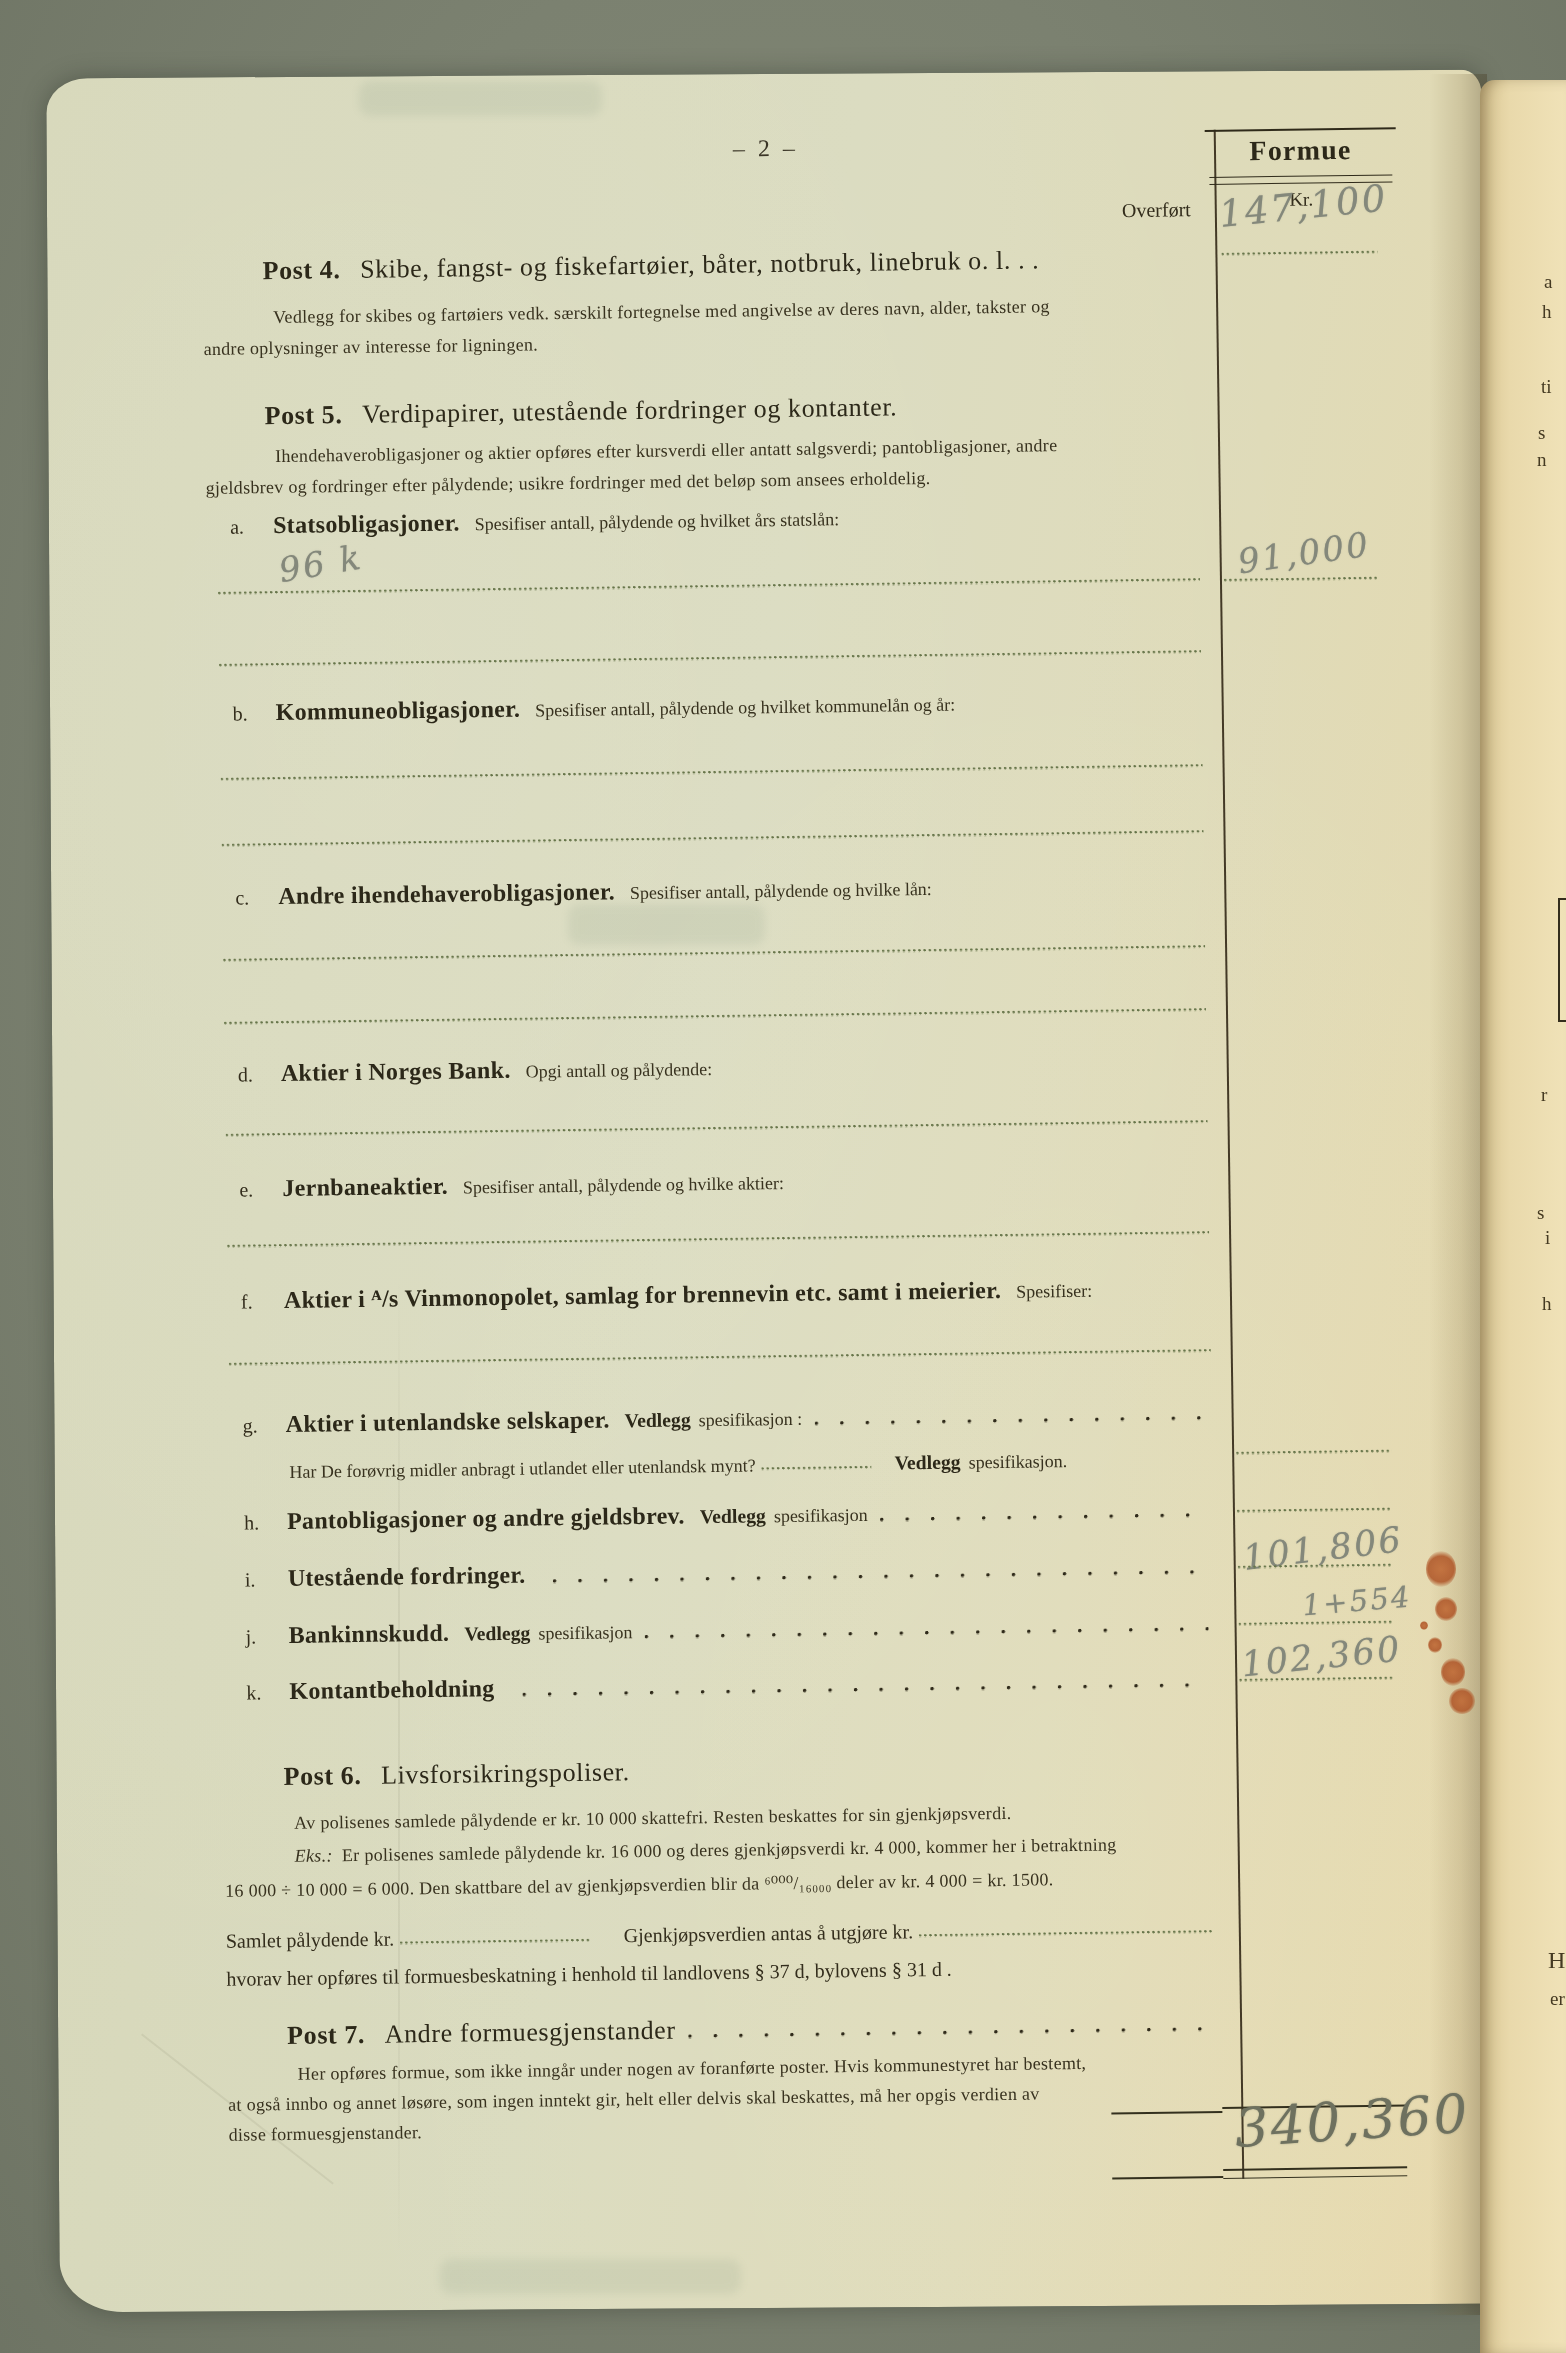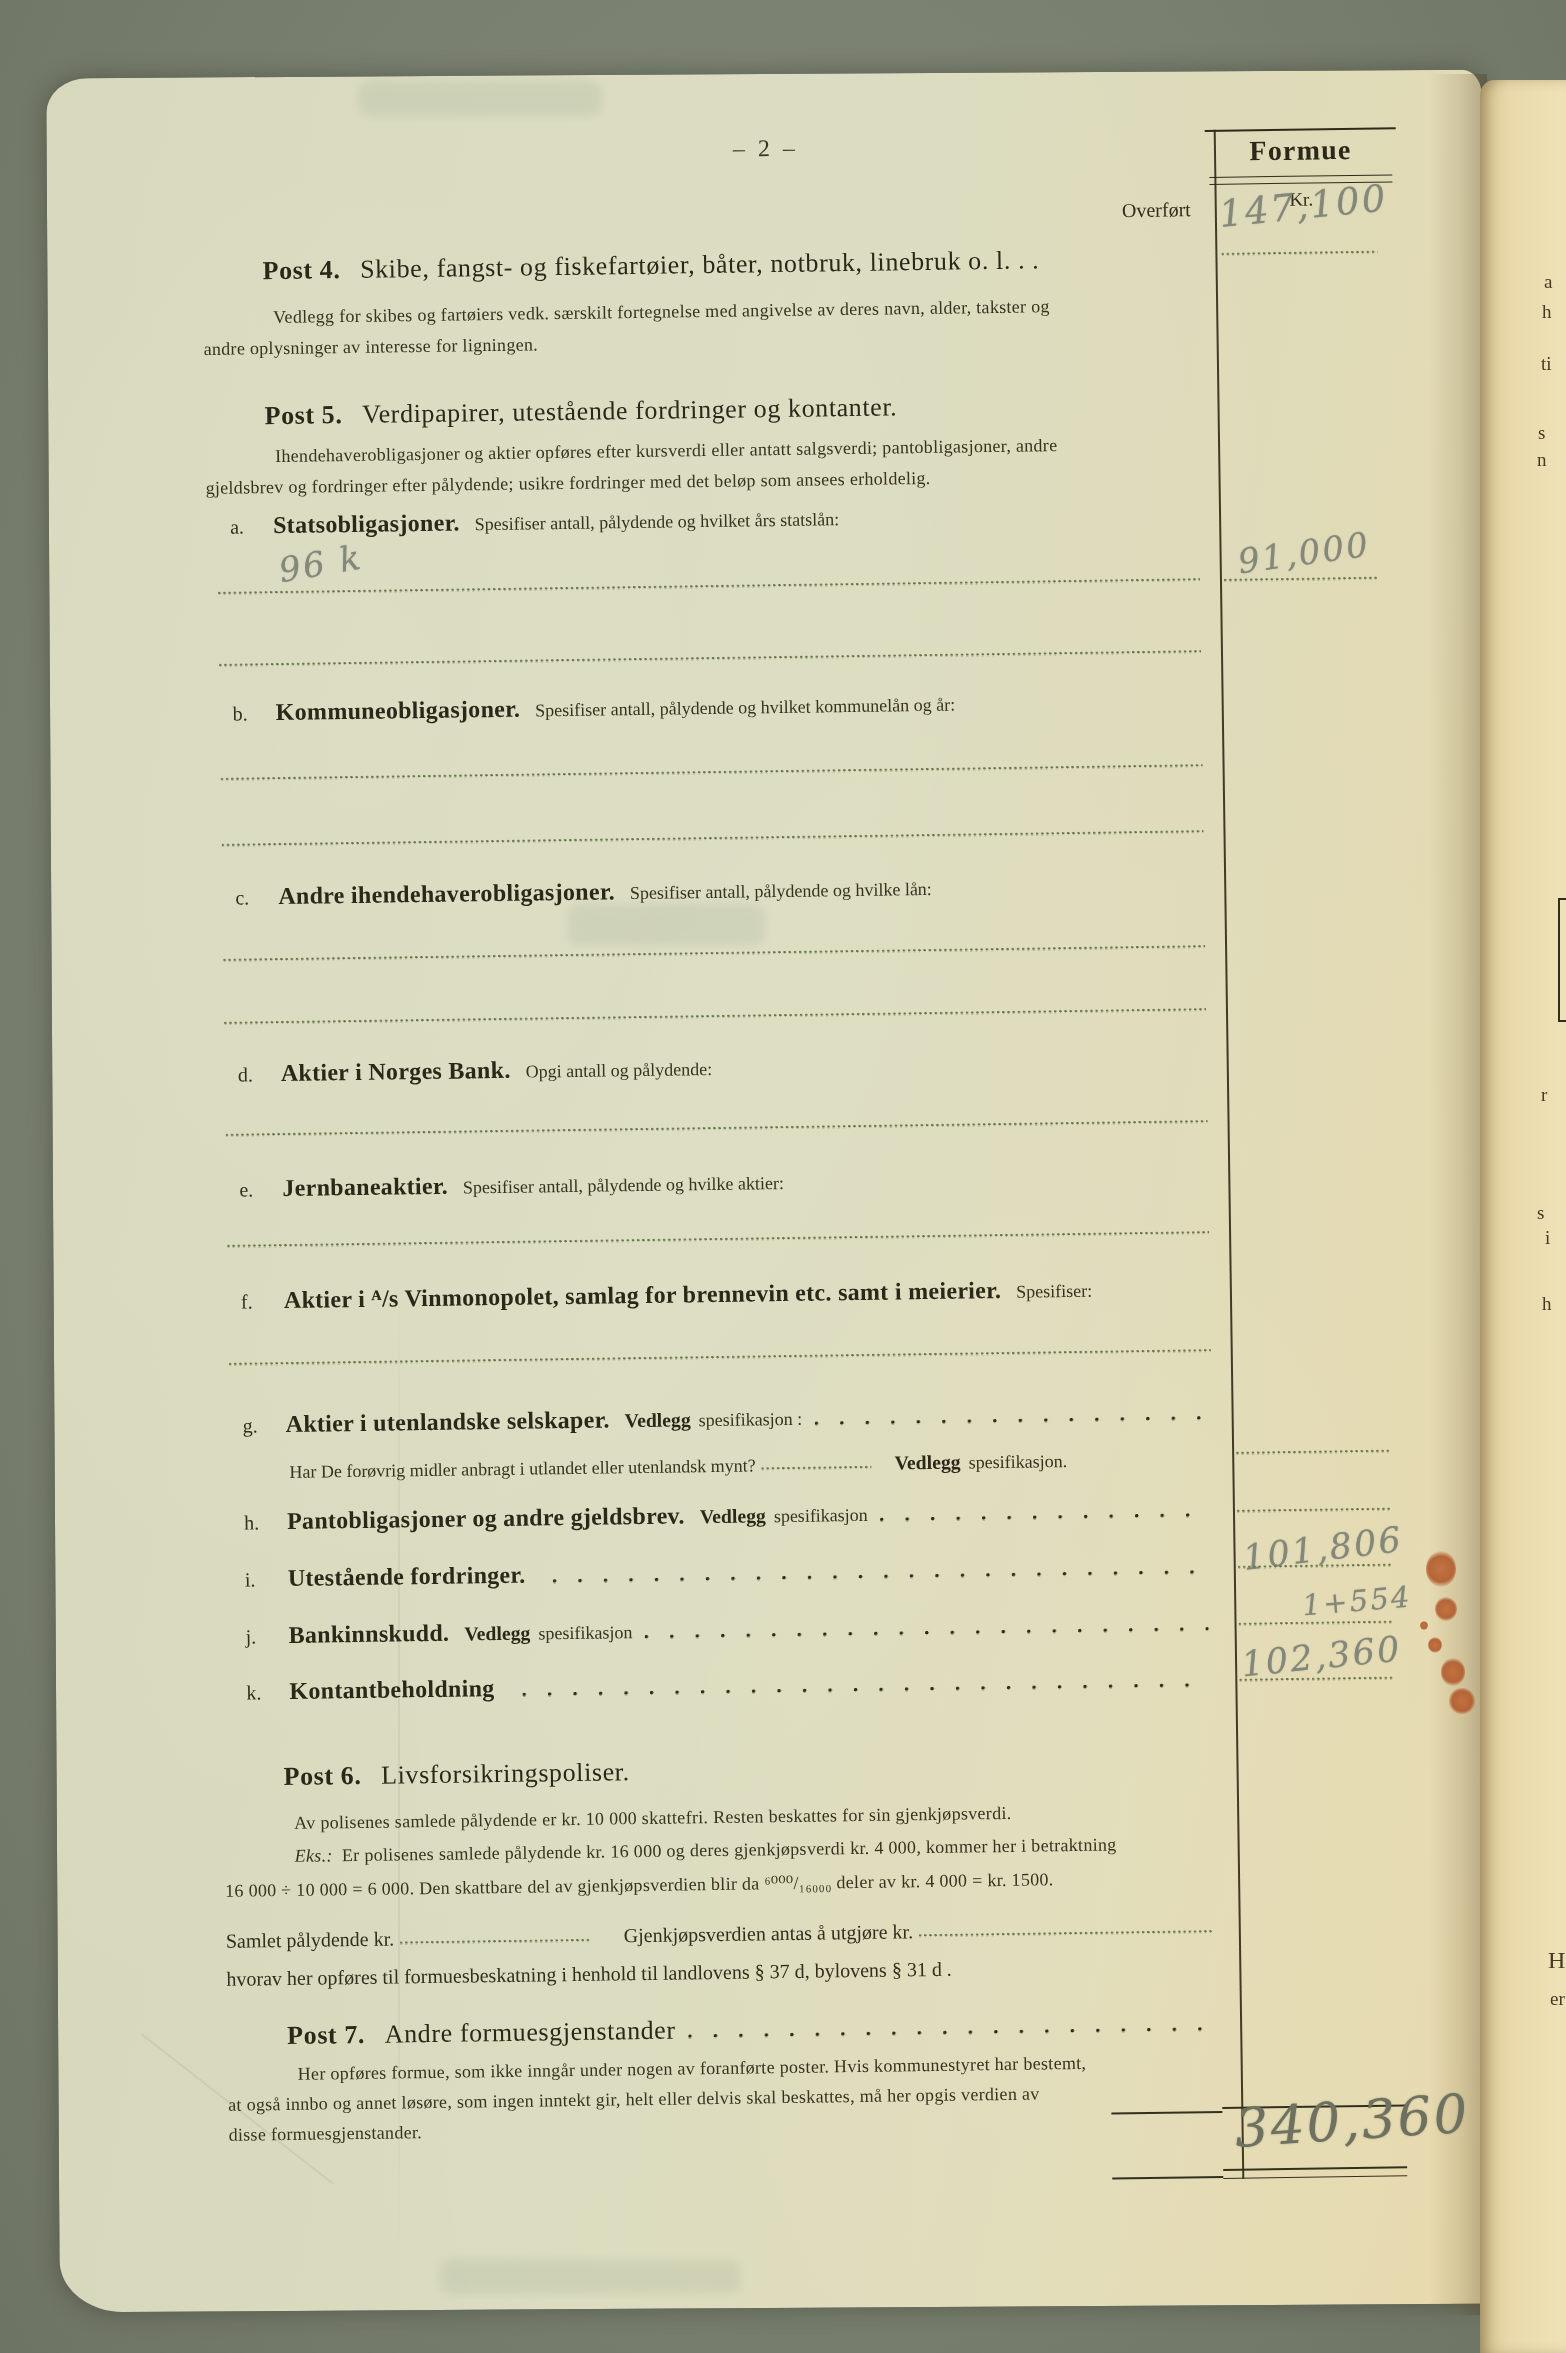--- a/index.html
+++ b/index.html
@@ -280,21 +280,21 @@
 
     <div class="total-top"></div>
     <div class="total-top-ext"></div>
     <div class="total-bottom"></div>
     <div class="total-bottom-ext"></div>
     <div class="hw hw-total" style="left:1221px;top:2098px;font-size:53px;transform:rotate(-3deg);">340,360</div>
   </div>
 
   <div class="frag" style="left:1544px;top:271px;">a</div>
   <div class="frag" style="left:1542px;top:301px;">h</div>
-  <div class="frag" style="left:1541px;top:353px;">ti</div>
+  <div class="frag" style="left:1541px;top:376px;">ti</div>
   <div class="frag" style="left:1538px;top:422px;">s</div>
   <div class="frag" style="left:1537px;top:449px;">n</div>
   <div class="frag-box"></div>
   <div class="frag" style="left:1541px;top:1084px;">r</div>
   <div class="frag" style="left:1537px;top:1202px;">s</div>
   <div class="frag" style="left:1545px;top:1227px;">i</div>
   <div class="frag" style="left:1542px;top:1293px;">h</div>
   <div class="frag" style="left:1548px;top:1947px;font-size:24px;">H</div>
   <div class="frag" style="left:1550px;top:1988px;">er</div>
 

